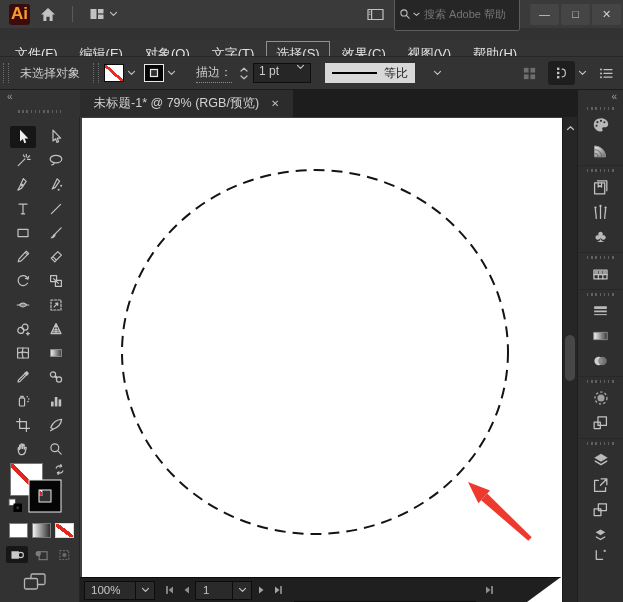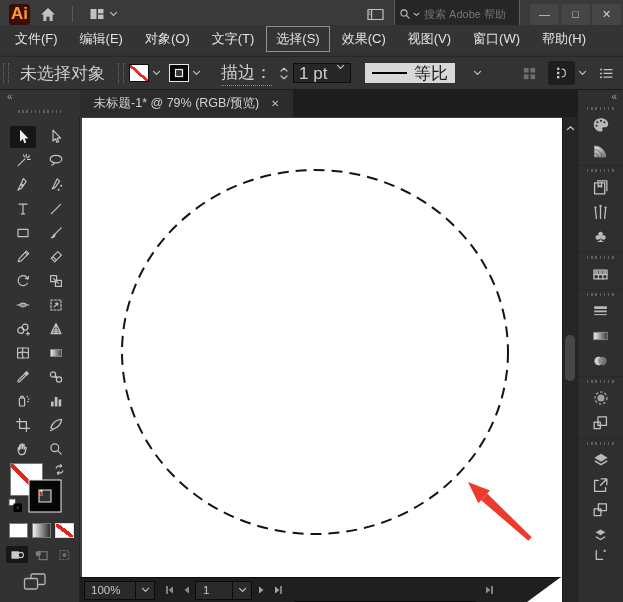--- a/index.html
+++ b/index.html
@@ -16,28 +16,28 @@
   .tb-btn{height:24px;display:flex;align-items:center;justify-content:center;padding:0 9px;}
   .tb-sep{width:1px;height:16px;background:#5a5a5a;margin:0 6px;}
   .tb-right{margin-left:auto;display:flex;align-items:center;}
   .searchbox{width:116px;height:19px;background:#262626;border:1px solid #5c5c5c;border-radius:2px;
              display:flex;align-items:center;gap:2px;padding:6px 4px;margin-right:10px;}
   .searchbox input{background:transparent;border:0;outline:none;color:#9e9e9e;font-size:11px;width:84px;
                    font-family:"Liberation Sans",sans-serif;}
   .win-btn{width:29px;height:21px;margin-right:2px;background:#454545;border-radius:2px;display:flex;
            align-items:center;justify-content:center;color:#d0d0d0;font-size:11px;line-height:1;}
   
-  .menubar{position:absolute;left:0;top:25px;width:100%;height:28px;background:#343434;display:flex;
+  .menubar{position:absolute;left:0;top:40px;width:100%;height:28px;background:#343434;display:flex;
            align-items:center;font-size:13px;color:#e2e2e2;padding-left:4px;box-sizing:border-box;}
   .menu-item{padding:3px 9px;margin:0 1px;border:1px solid transparent;}
   .menu-item.active{border:1px solid #909090;}
   
   .optionsbar{position:absolute;left:0;top:56px;width:100%;height:34px;background:#333333;
               border-top:1px solid #272727;border-bottom:1px solid #1b1b1b;display:flex;align-items:center;
-              font-size:17px;color:#cccccc;box-sizing:border-box;}
+              font-size:12px;color:#cccccc;box-sizing:border-box;}
   .grip-v{width:4px;height:20px;border-left:1px dotted #6c6c6c;border-right:1px dotted #6c6c6c;margin:0 5px 0 3px;}
   .ob-label{margin:0 10px 0 6px;}
   .swatch-wrap{display:flex;align-items:center;margin-right:8px;}
   .fill-sw{width:20px;height:18px;border:1px solid #0c0c0c;box-sizing:border-box;
            background:linear-gradient(to top right,#ffffff 43%,#e03128 43%,#e03128 55%,#ffffff 55%);}
   .caret{margin-left:3px;}
   .stroke-label{margin:0 2px 0 12px;border-bottom:1px dotted #8d8d8d;padding-bottom:1px;}
   .stepper{display:flex;flex-direction:column;gap:3px;margin:0 5px 0 6px;}
   .combo{height:20px;background:#262626;border:1px solid #0e0e0e;display:flex;align-items:flex-start;box-sizing:border-box;}
   .stroke-combo{width:58px;justify-content:space-between;padding:0 5px;}
@@ -152,21 +152,20 @@
   </div>
 
   <div class="menubar">
     <span class="menu-item">文件(F)</span>
     <span class="menu-item">编辑(E)</span>
     <span class="menu-item">对象(O)</span>
     <span class="menu-item">文字(T)</span>
     <span class="menu-item active">选择(S)</span>
     <span class="menu-item">效果(C)</span>
     <span class="menu-item">视图(V)</span>
-    <span class="menu-item">窗口(W)</span>
     <span class="menu-item">帮助(H)</span>
   </div>
 
   <div class="optionsbar">
     <div class="grip-v"></div>
     <span class="ob-label">未选择对象</span>
     <div class="grip-v"></div>
     <div class="swatch-wrap">
       <div class="fill-sw"></div>
       <svg class="caret" width="9" height="6" viewBox="0 0 9 6">

